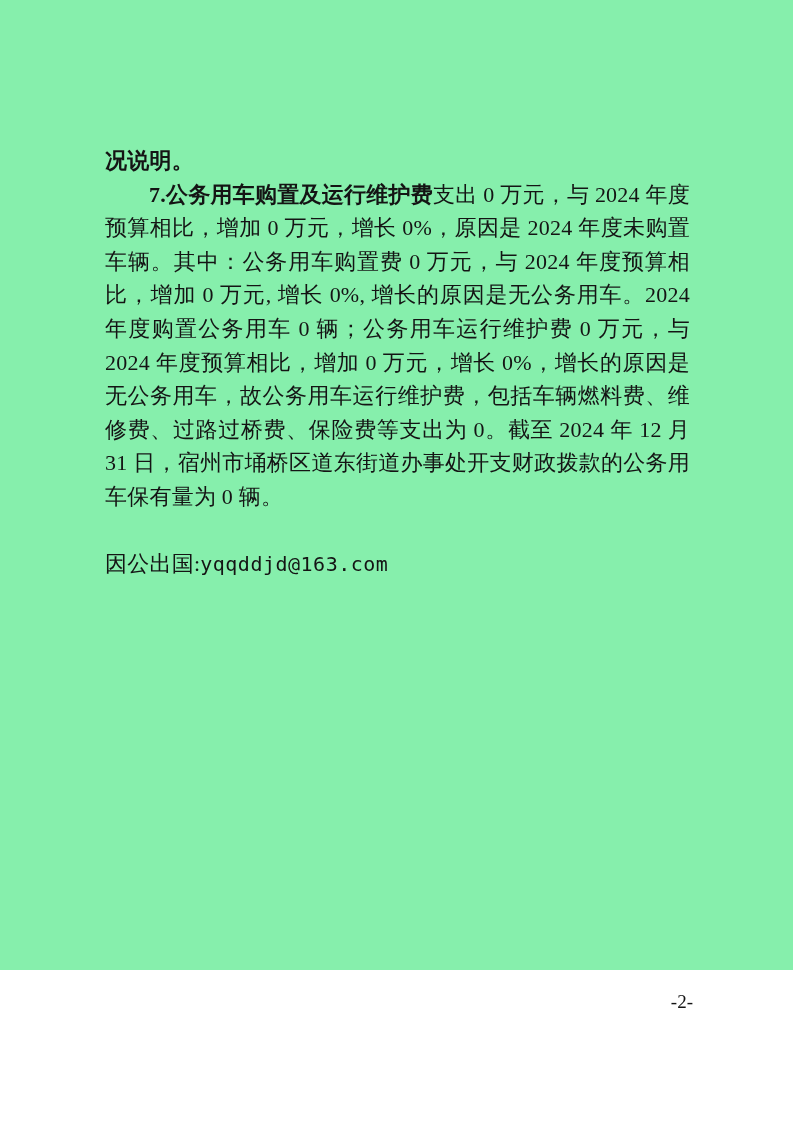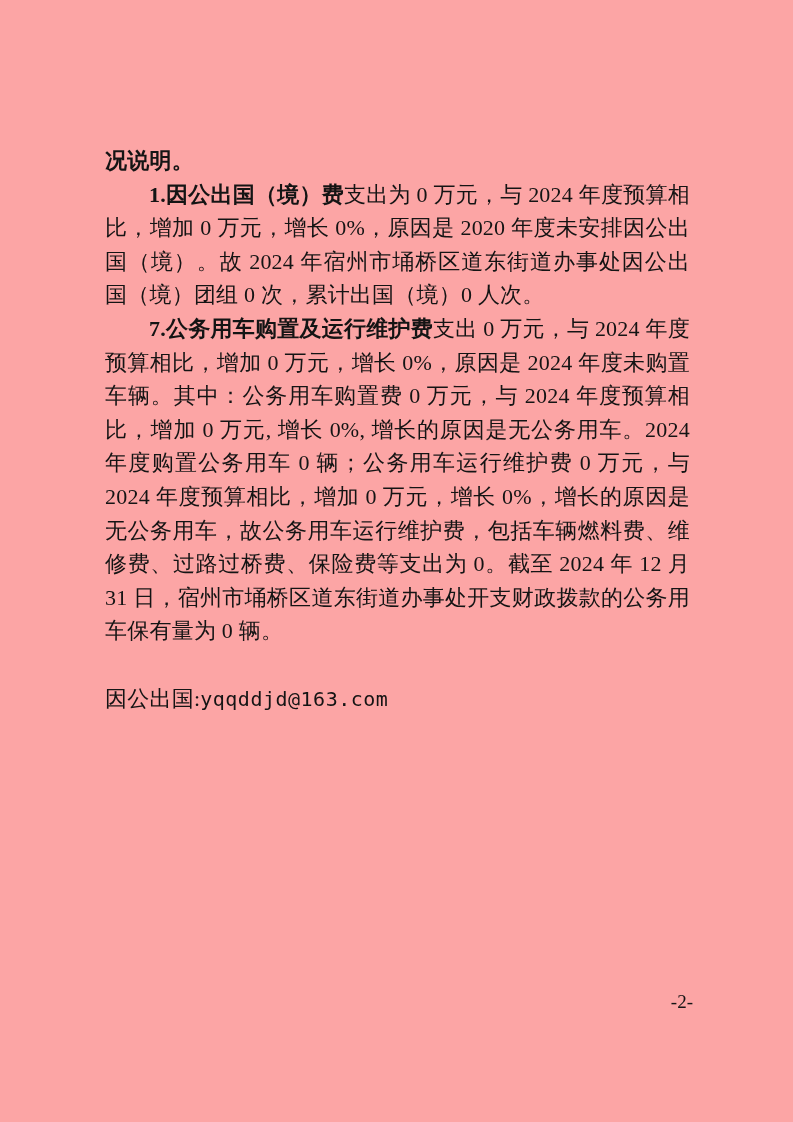--- a/index.html
+++ b/index.html
@@ -7,22 +7,22 @@
     width: 793px;
     height: 1122px;
     background: #ffffff;
     font-family: "Liberation Serif", "DejaVu Serif", serif;
     color: #141414;
     overflow: hidden;
   }
   .page {
     position: relative;
     width: 793px;
-    height: 1122px;
-    background: #fca5a5;
+    height: 970px;
+    background: #86efac;
   }
   .doc-body {
     position: absolute;
     top: 144px;
     left: 105px;
     width: 585px;
     font-size: 22px;
     line-height: 33.6px;
     text-align: justify;
     text-justify: inter-character;
@@ -63,21 +63,20 @@
 </style>
 </head>
 <body>
 
 <div class="page">
   <div class="doc-body">
 
     <div class="heading-fragment">况说明。</div>
 
 
-    <p class="para"><b>1.因公出国（境）费</b><span>支出为 0 万元，与 2024 年度预算相比，增加 0 万元，增长 0%，原因是 2020 年度未安排因公出国（境）。故 2024 年宿州市埇桥区道东街道办事处因公出国（境）团组 0 次，累计出国（境）0 人次。</span></p>
 
 
     <p class="para"><b>7.公务用车购置及运行维护费</b><span>支出 0 万元，与 2024 年度预算相比，增加 0 万元，增长 0%，原因是 2024 年度未购置车辆。其中：公务用车购置费 0 万元，与 2024 年度预算相比，增加 0 万元, 增长 0%, 增长的原因是无公务用车。2024 年度购置公务用车 0 辆；公务用车运行维护费 0 万元，与 2024 年度预算相比，增加 0 万元，增长 0%，增长的原因是无公务用车，故公务用车运行维护费，包括车辆燃料费、维修费、过路过桥费、保险费等支出为 0。截至 2024 年 12 月 31 日，宿州市埇桥区道东街道办事处开支财政拨款的公务用车保有量为 0 辆。</span></p>
 
     <p class="email-line"><span>因公出国:</span><span class="email-addr">yqqddjd@163.com</span></p>
 
   </div>
 
   <div class="page-number">-2-</div>
 </div>

